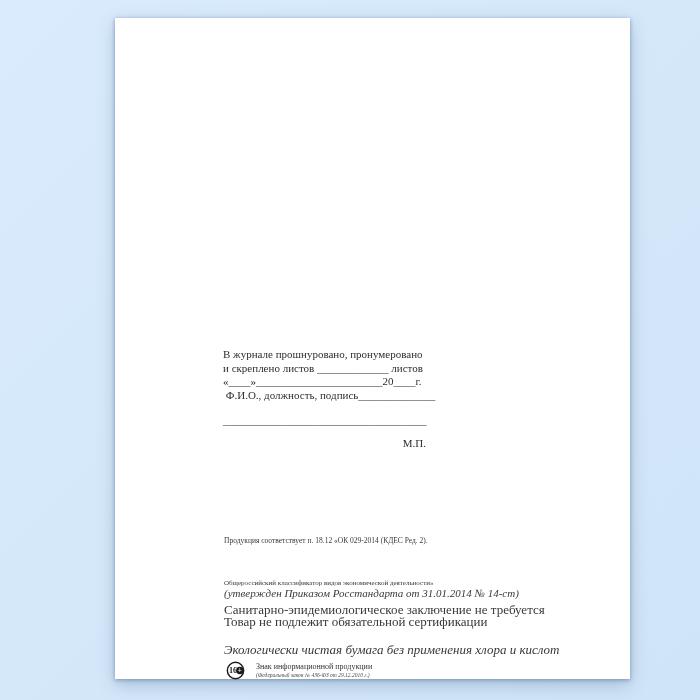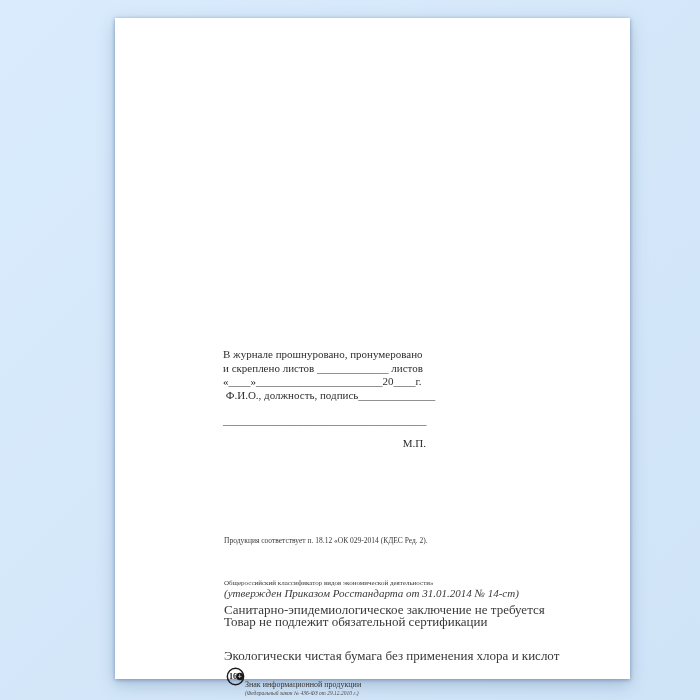--- a/index.html
+++ b/index.html
@@ -54,34 +54,35 @@
     top: 518px;
     width: 300px;
     color: #383838;
   }
   .f-l1 { font-size: 7.5px; line-height: 10px; white-space: nowrap; }
   .f-l2 { font-size: 7px;   line-height: 10px; white-space: nowrap; margin-top: 32px; }
   .f-l3 { font-size: 11px;   line-height: 10px; font-style: italic; white-space: nowrap; }
   .note  { font-size: 13px; line-height: 10px; white-space: nowrap; }
   .note-1 { margin-top: 7px; }
   .note-2 { margin-top: 2px; }
-  .note-3 { margin-top: 24px; }
+  .note-3 { margin-top: 18px; font-style: italic; }
   .age-row {
     margin-top: 6px;
     padding-left: 2px;
     display: flex;
     align-items: flex-start;
+    gap: 11px;
   }
   .age-icon svg {
     width: 19px;
     height: 19px;
     display: block;
   }
   .age-text {
-    margin-top: 13px;
+    margin-top: 1px;
   }
   .age-title {
     font-size: 8px;
     line-height: 10px;
     white-space: nowrap;
     color: #333333;
   }
   .age-law {
     font-size: 5.5px;
     line-height: 7px;

